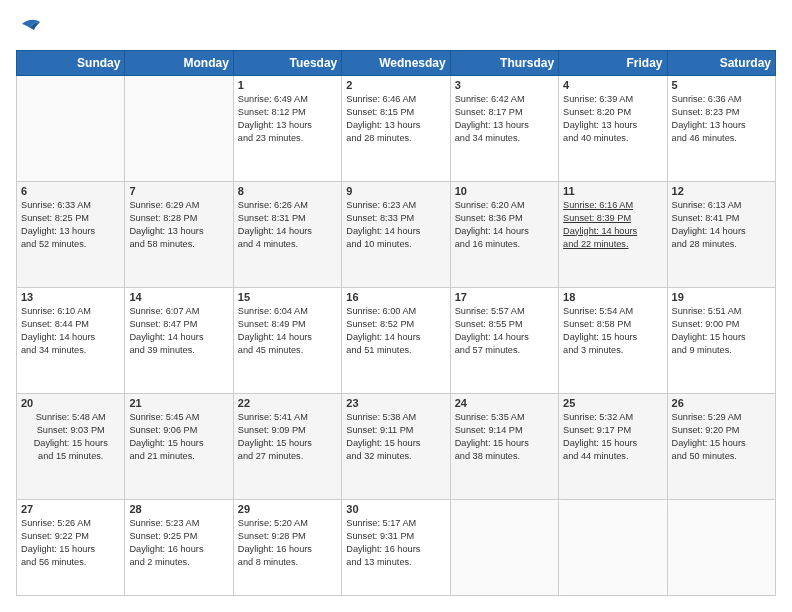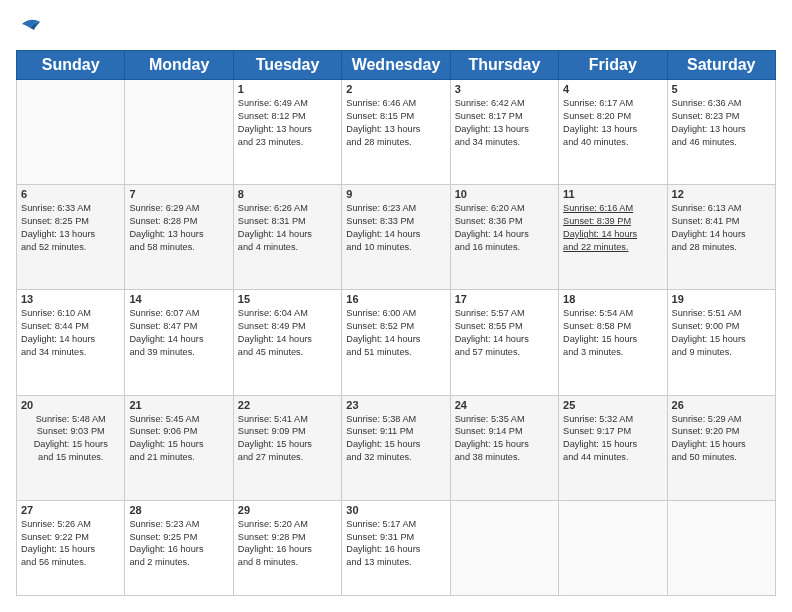--- a/index.html
+++ b/index.html
@@ -62,24 +62,24 @@
     .calendar {
       flex: 1;
       border: 1px solid #ccc;
       border-collapse: collapse;
       width: 100%;
       table-layout: fixed;
     }
     .calendar th {
       background: #2a6db5;
       color: #fff;
-      font-size: 16px;
+      font-size: 12px;
       font-weight: bold;
       padding: 5px 4px;
-      text-align: center;
+      text-align: right;
       border: 1px solid #1a5a9a;
     }
     .calendar td {
       border: 1px solid #ccc;
       vertical-align: top;
       padding: 3px 4px;
       font-size: 9.5px;
       color: #333;
       height: 80px;
     }
@@ -159,21 +159,21 @@
           </td>
           <td>
             <span class="day-number">3</span>
             <div class="day-info" style="white-space: pre-line;">Sunrise: 6:42 AM
 Sunset: 8:17 PM
 Daylight: 13 hours
 and 34 minutes.</div>
           </td>
           <td>
             <span class="day-number">4</span>
-            <div class="day-info" style="white-space: pre-line;">Sunrise: 6:17 AM
+            <div class="day-info" style="white-space: pre-line;">Sunrise: 6:39 AM
 Sunset: 8:20 PM
 Daylight: 13 hours
 and 40 minutes.</div>
           </td>
           <td>
             <span class="day-number">5</span>
             <div class="day-info" style="white-space: pre-line;">Sunrise: 6:36 AM
 Sunset: 8:23 PM
 Daylight: 13 hours
 and 46 minutes.</div>

